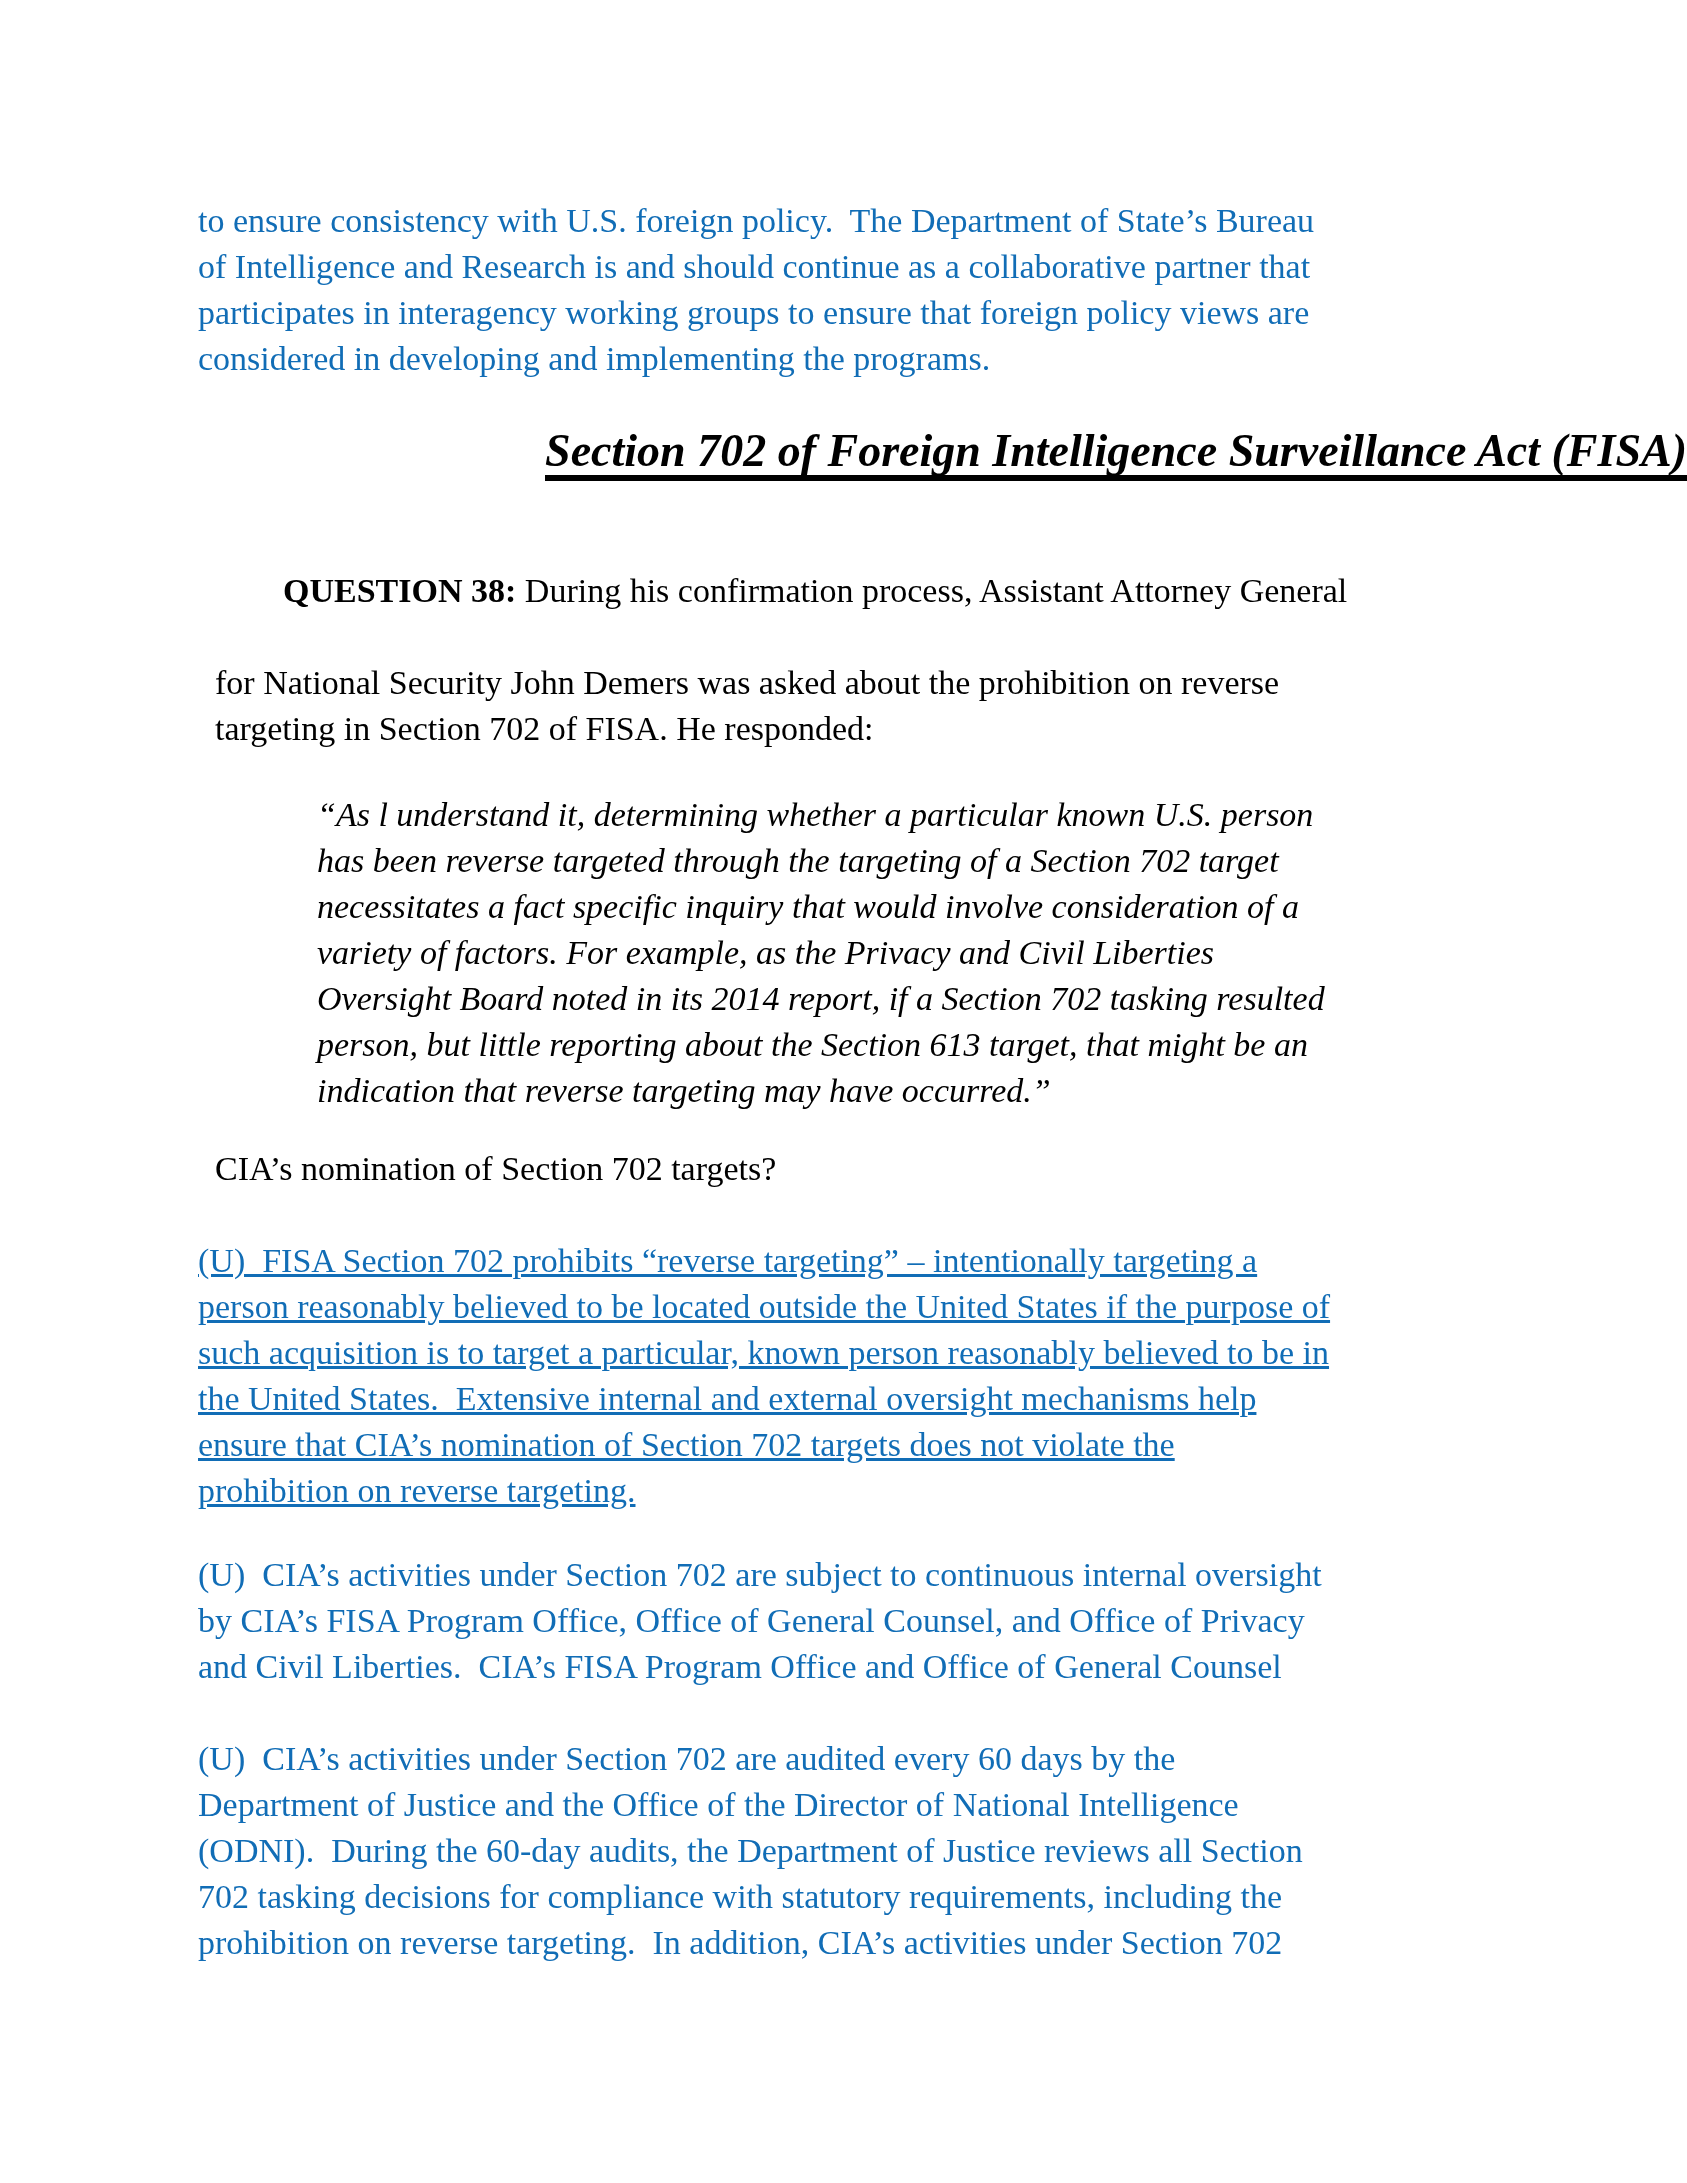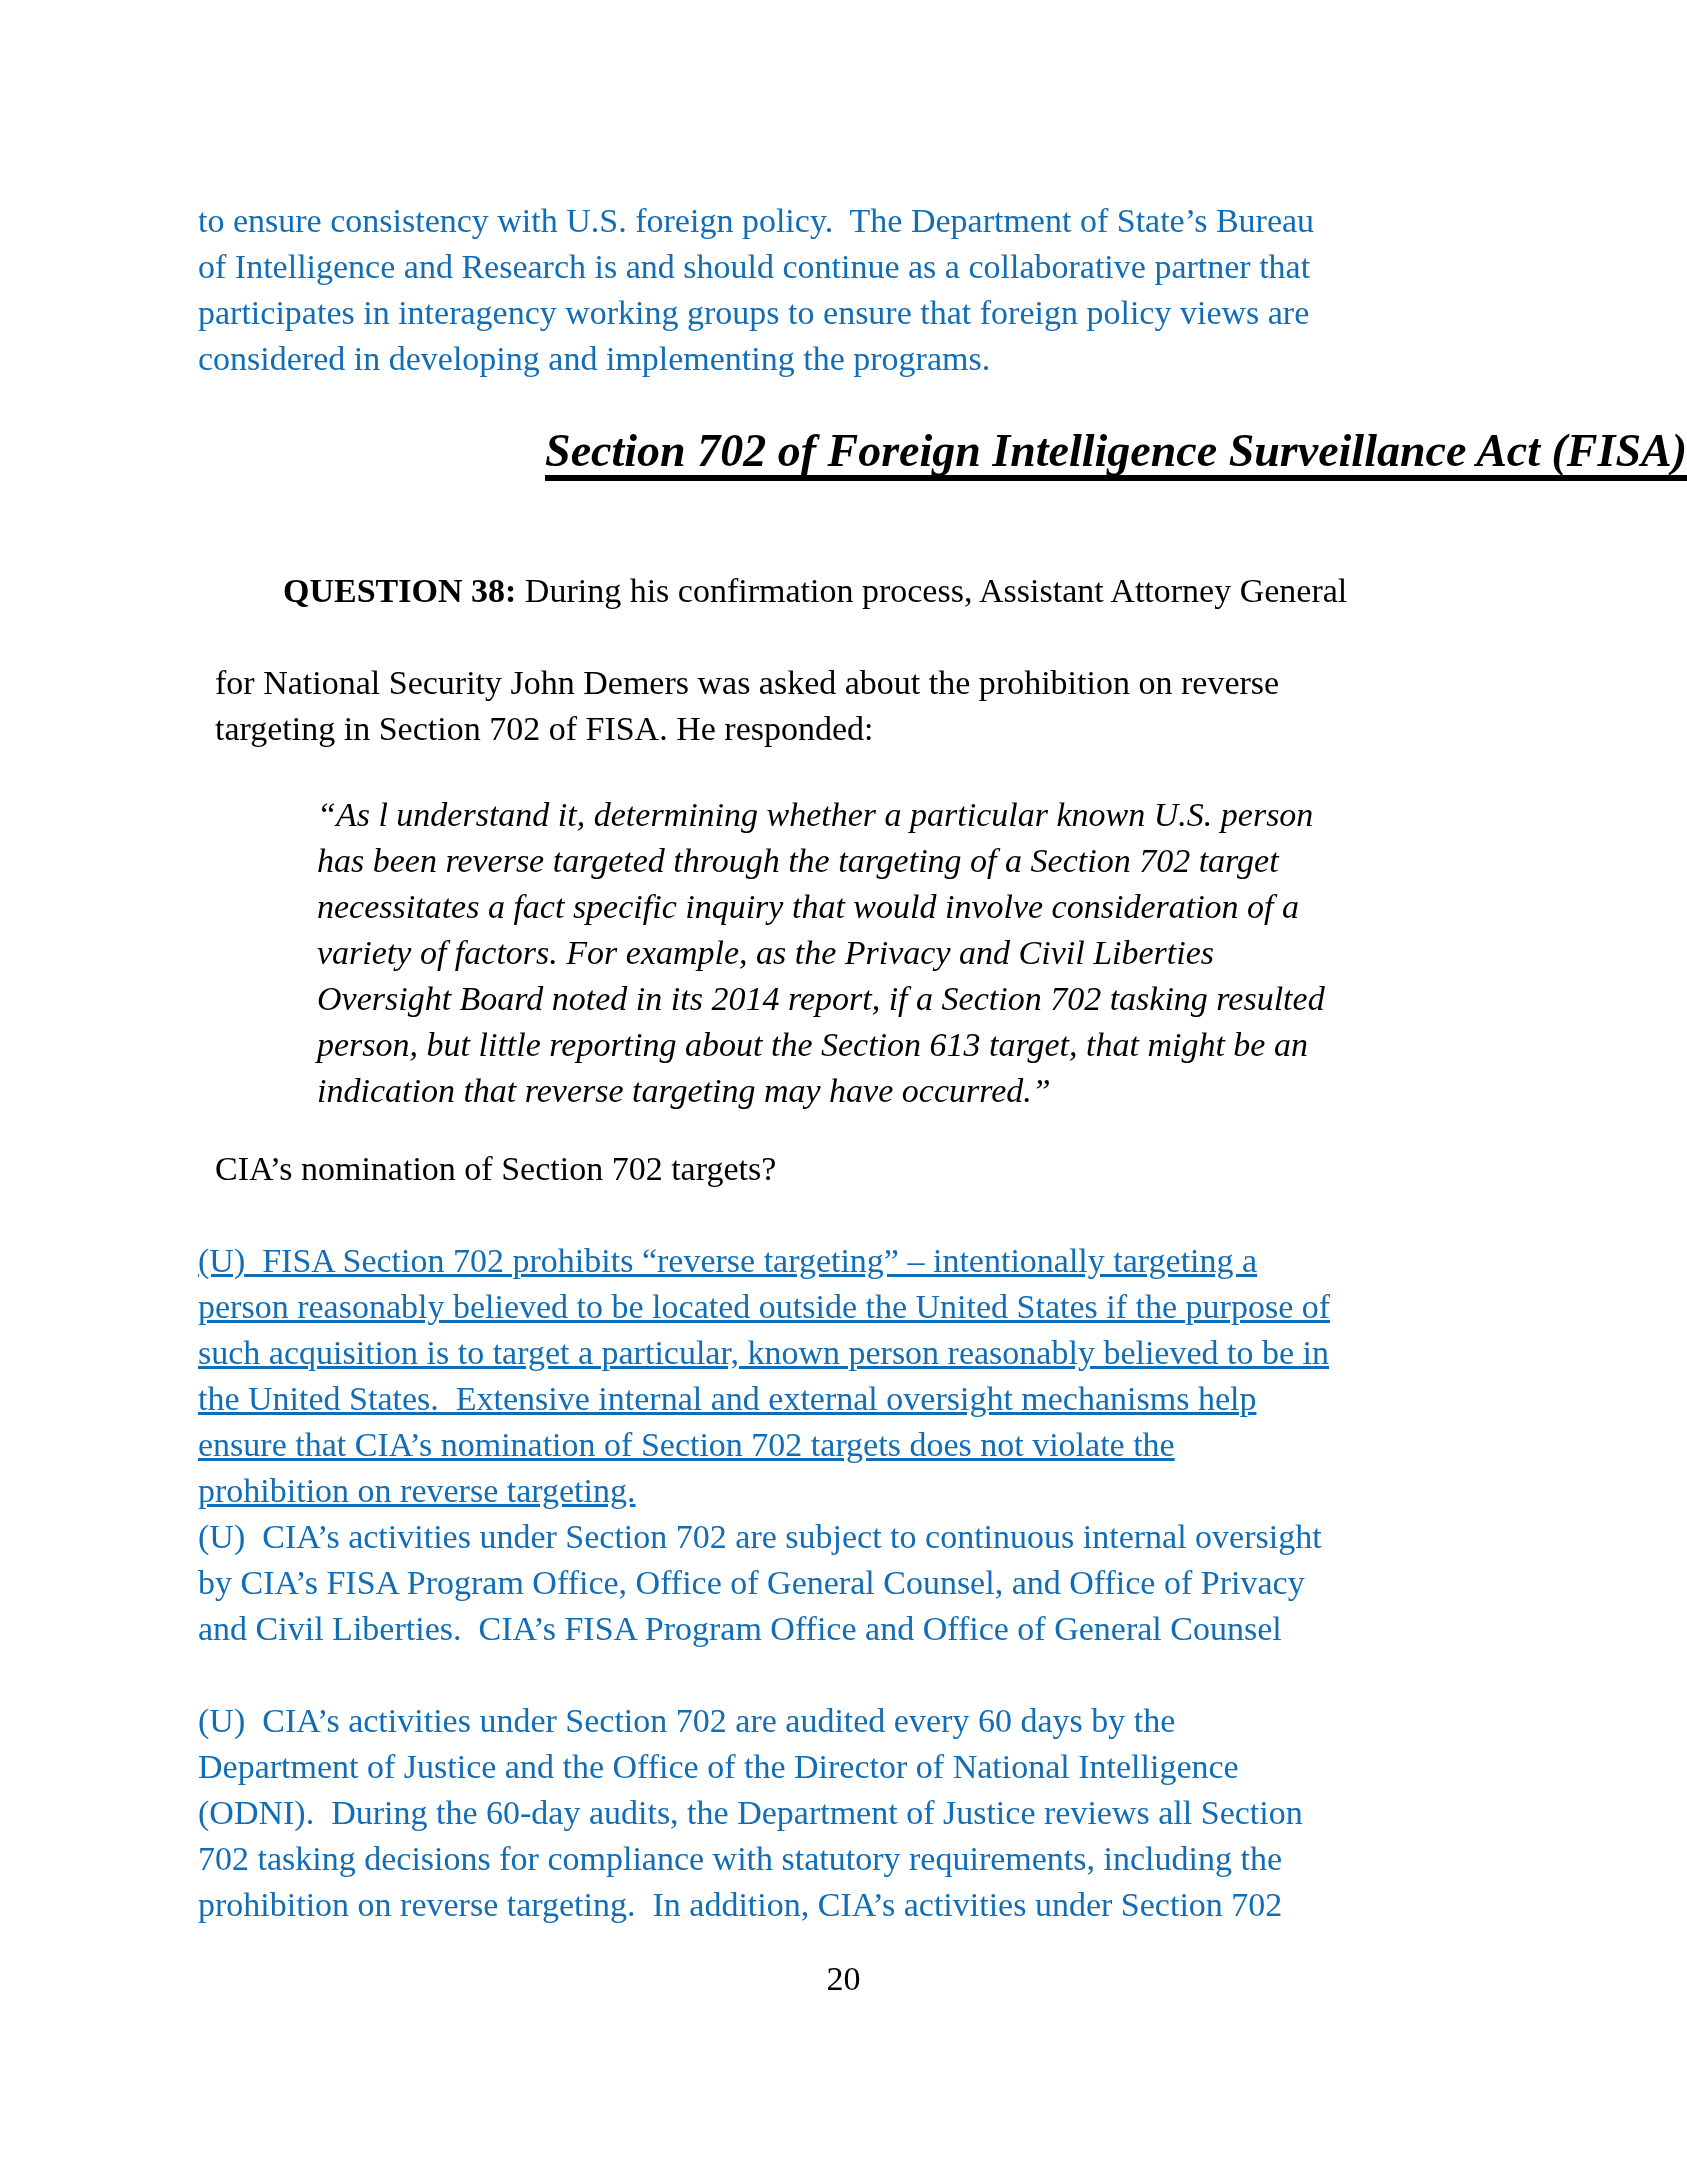--- a/index.html
+++ b/index.html
@@ -42,21 +42,21 @@
     display: inline-block;
     font-weight: bold;
     font-style: italic;
     border-bottom: 6px solid #000000;
     padding-bottom: 1.3px;
   }
   .question-block { margin-top: 41px; }
   .quote-block { margin-top: 40px; }
   .followup-block { margin-top: 32px; }
   .answer-1 { margin-top: 46px; text-decoration: underline; }
-  .answer-2 { }
+  .answer-2 { margin-top: 38px; }
   .answer-3 { margin-top: 46px; }
   .bold { font-weight: bold; }
   .page-number {
     margin-top: 28px;
     text-align: center;
     font-size: 34px;
     line-height: 46px;
     color: #000000;
   }
 </style>

